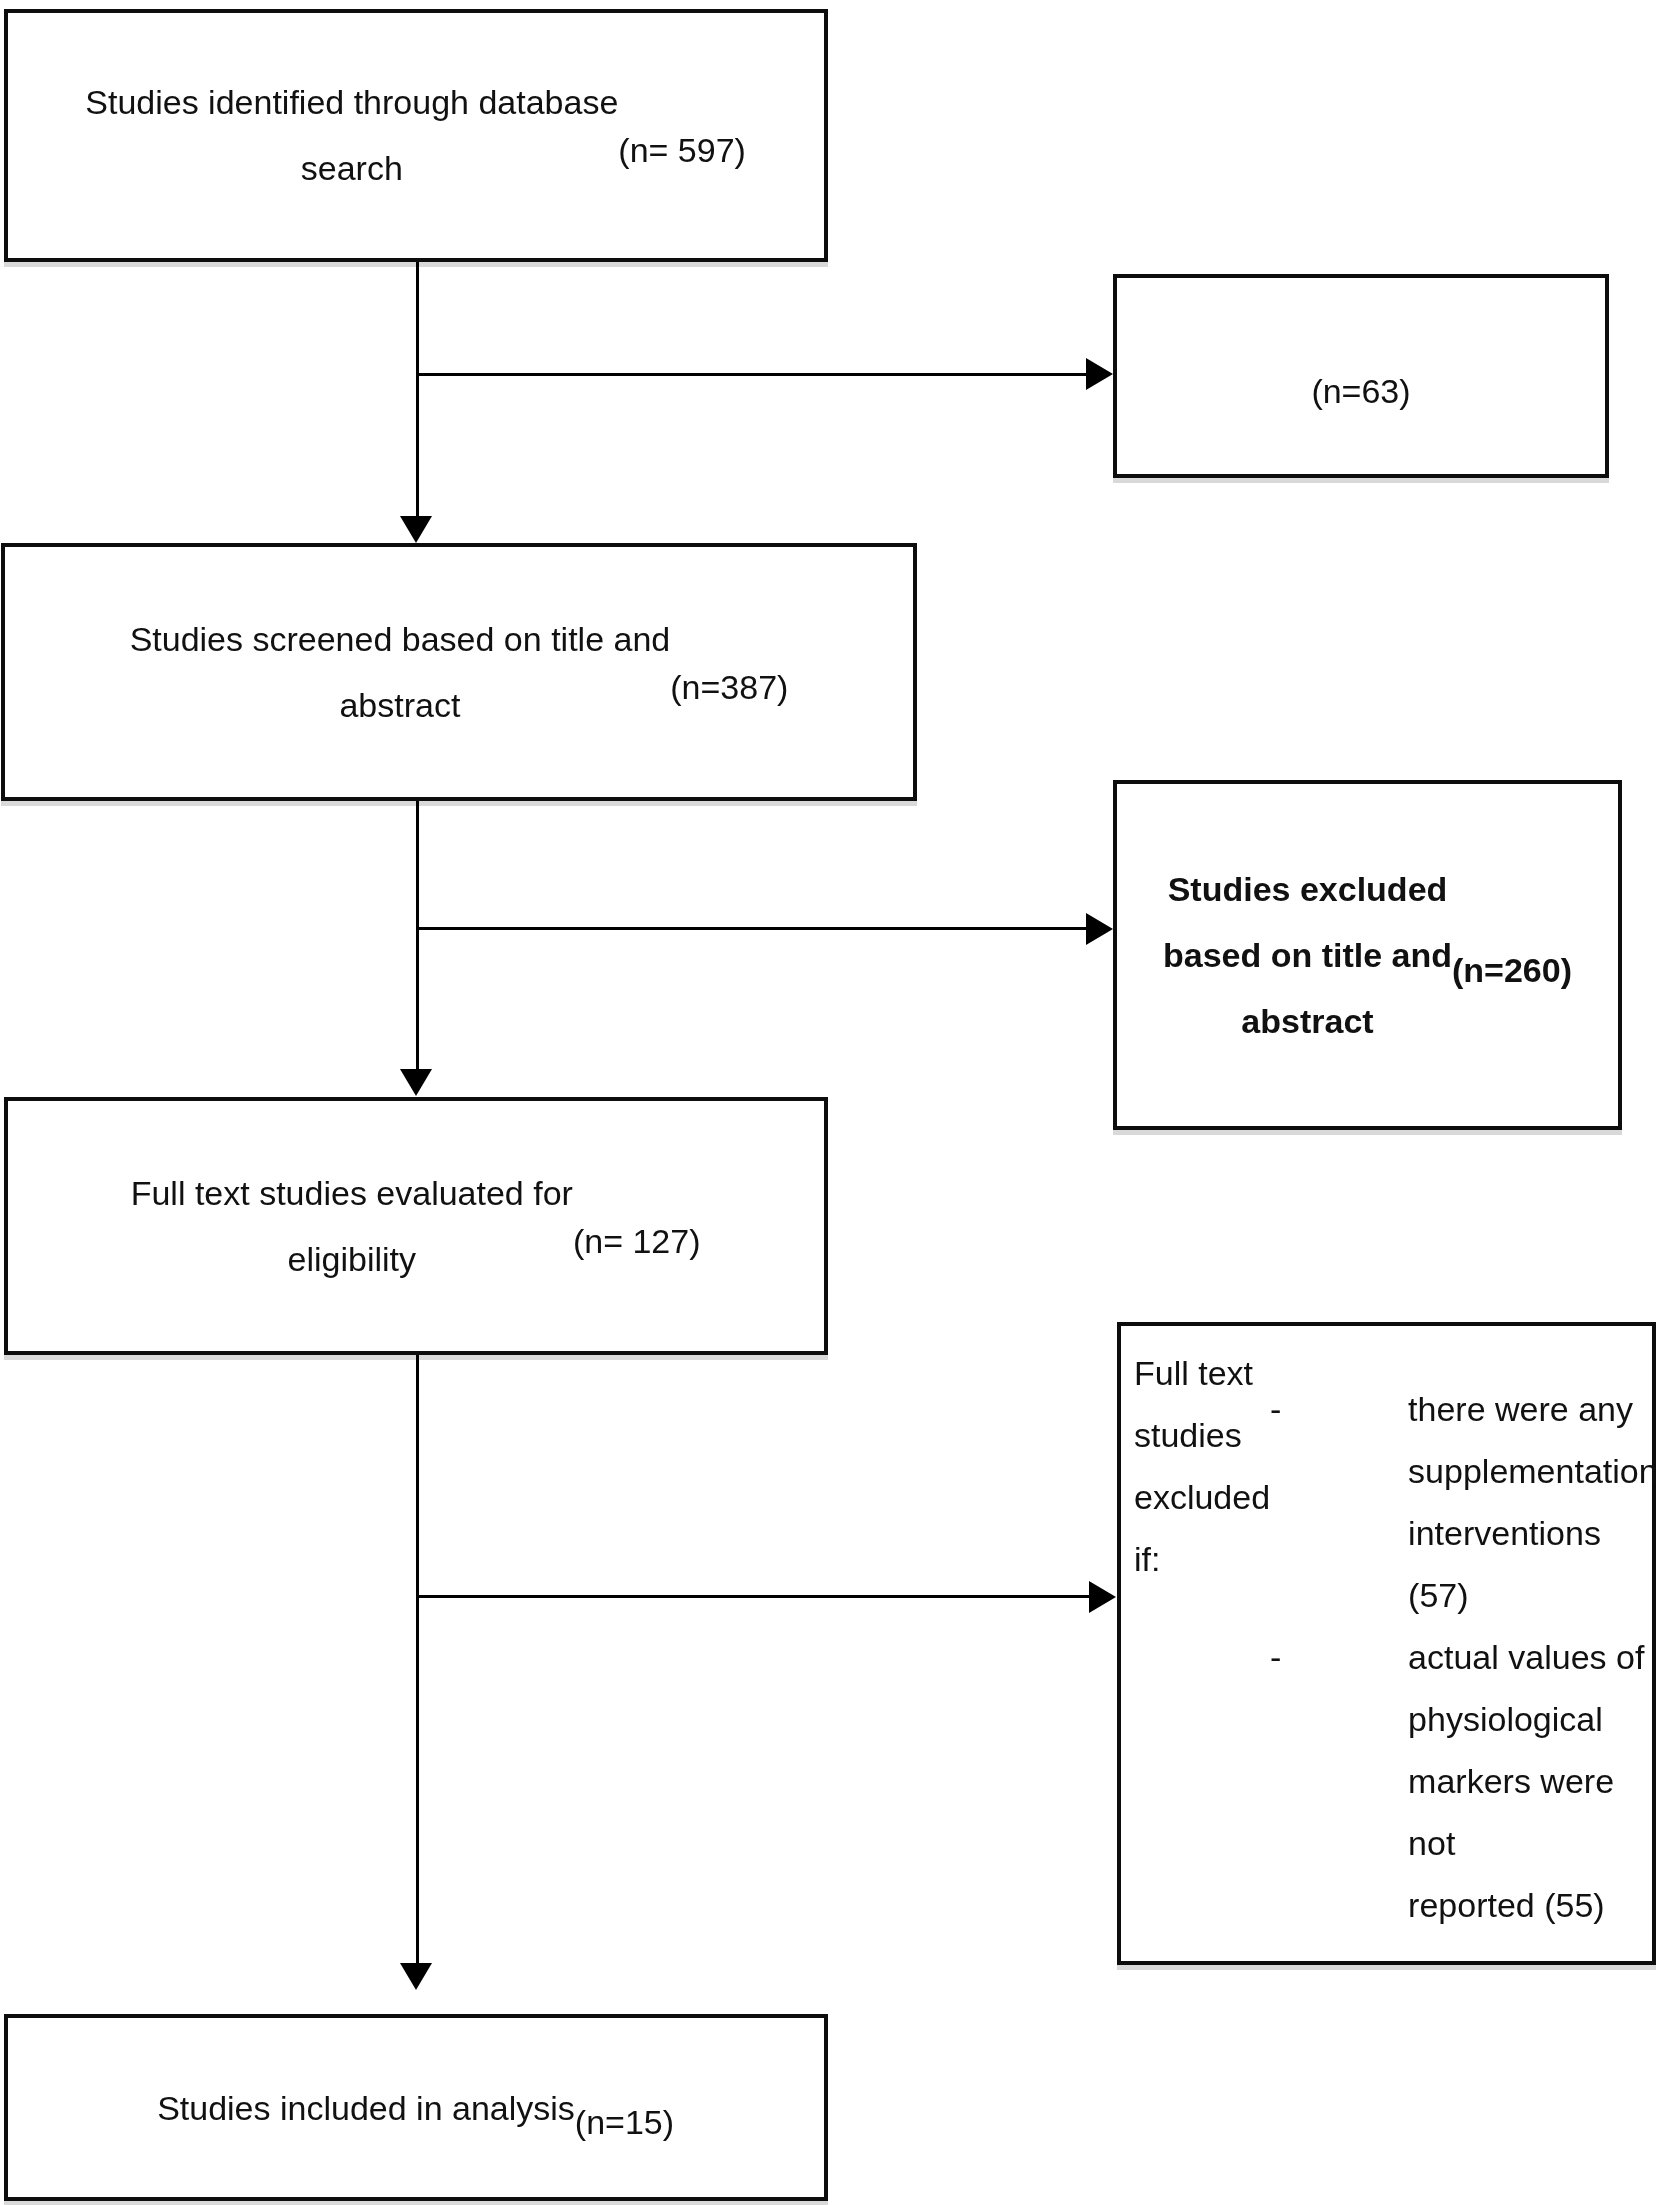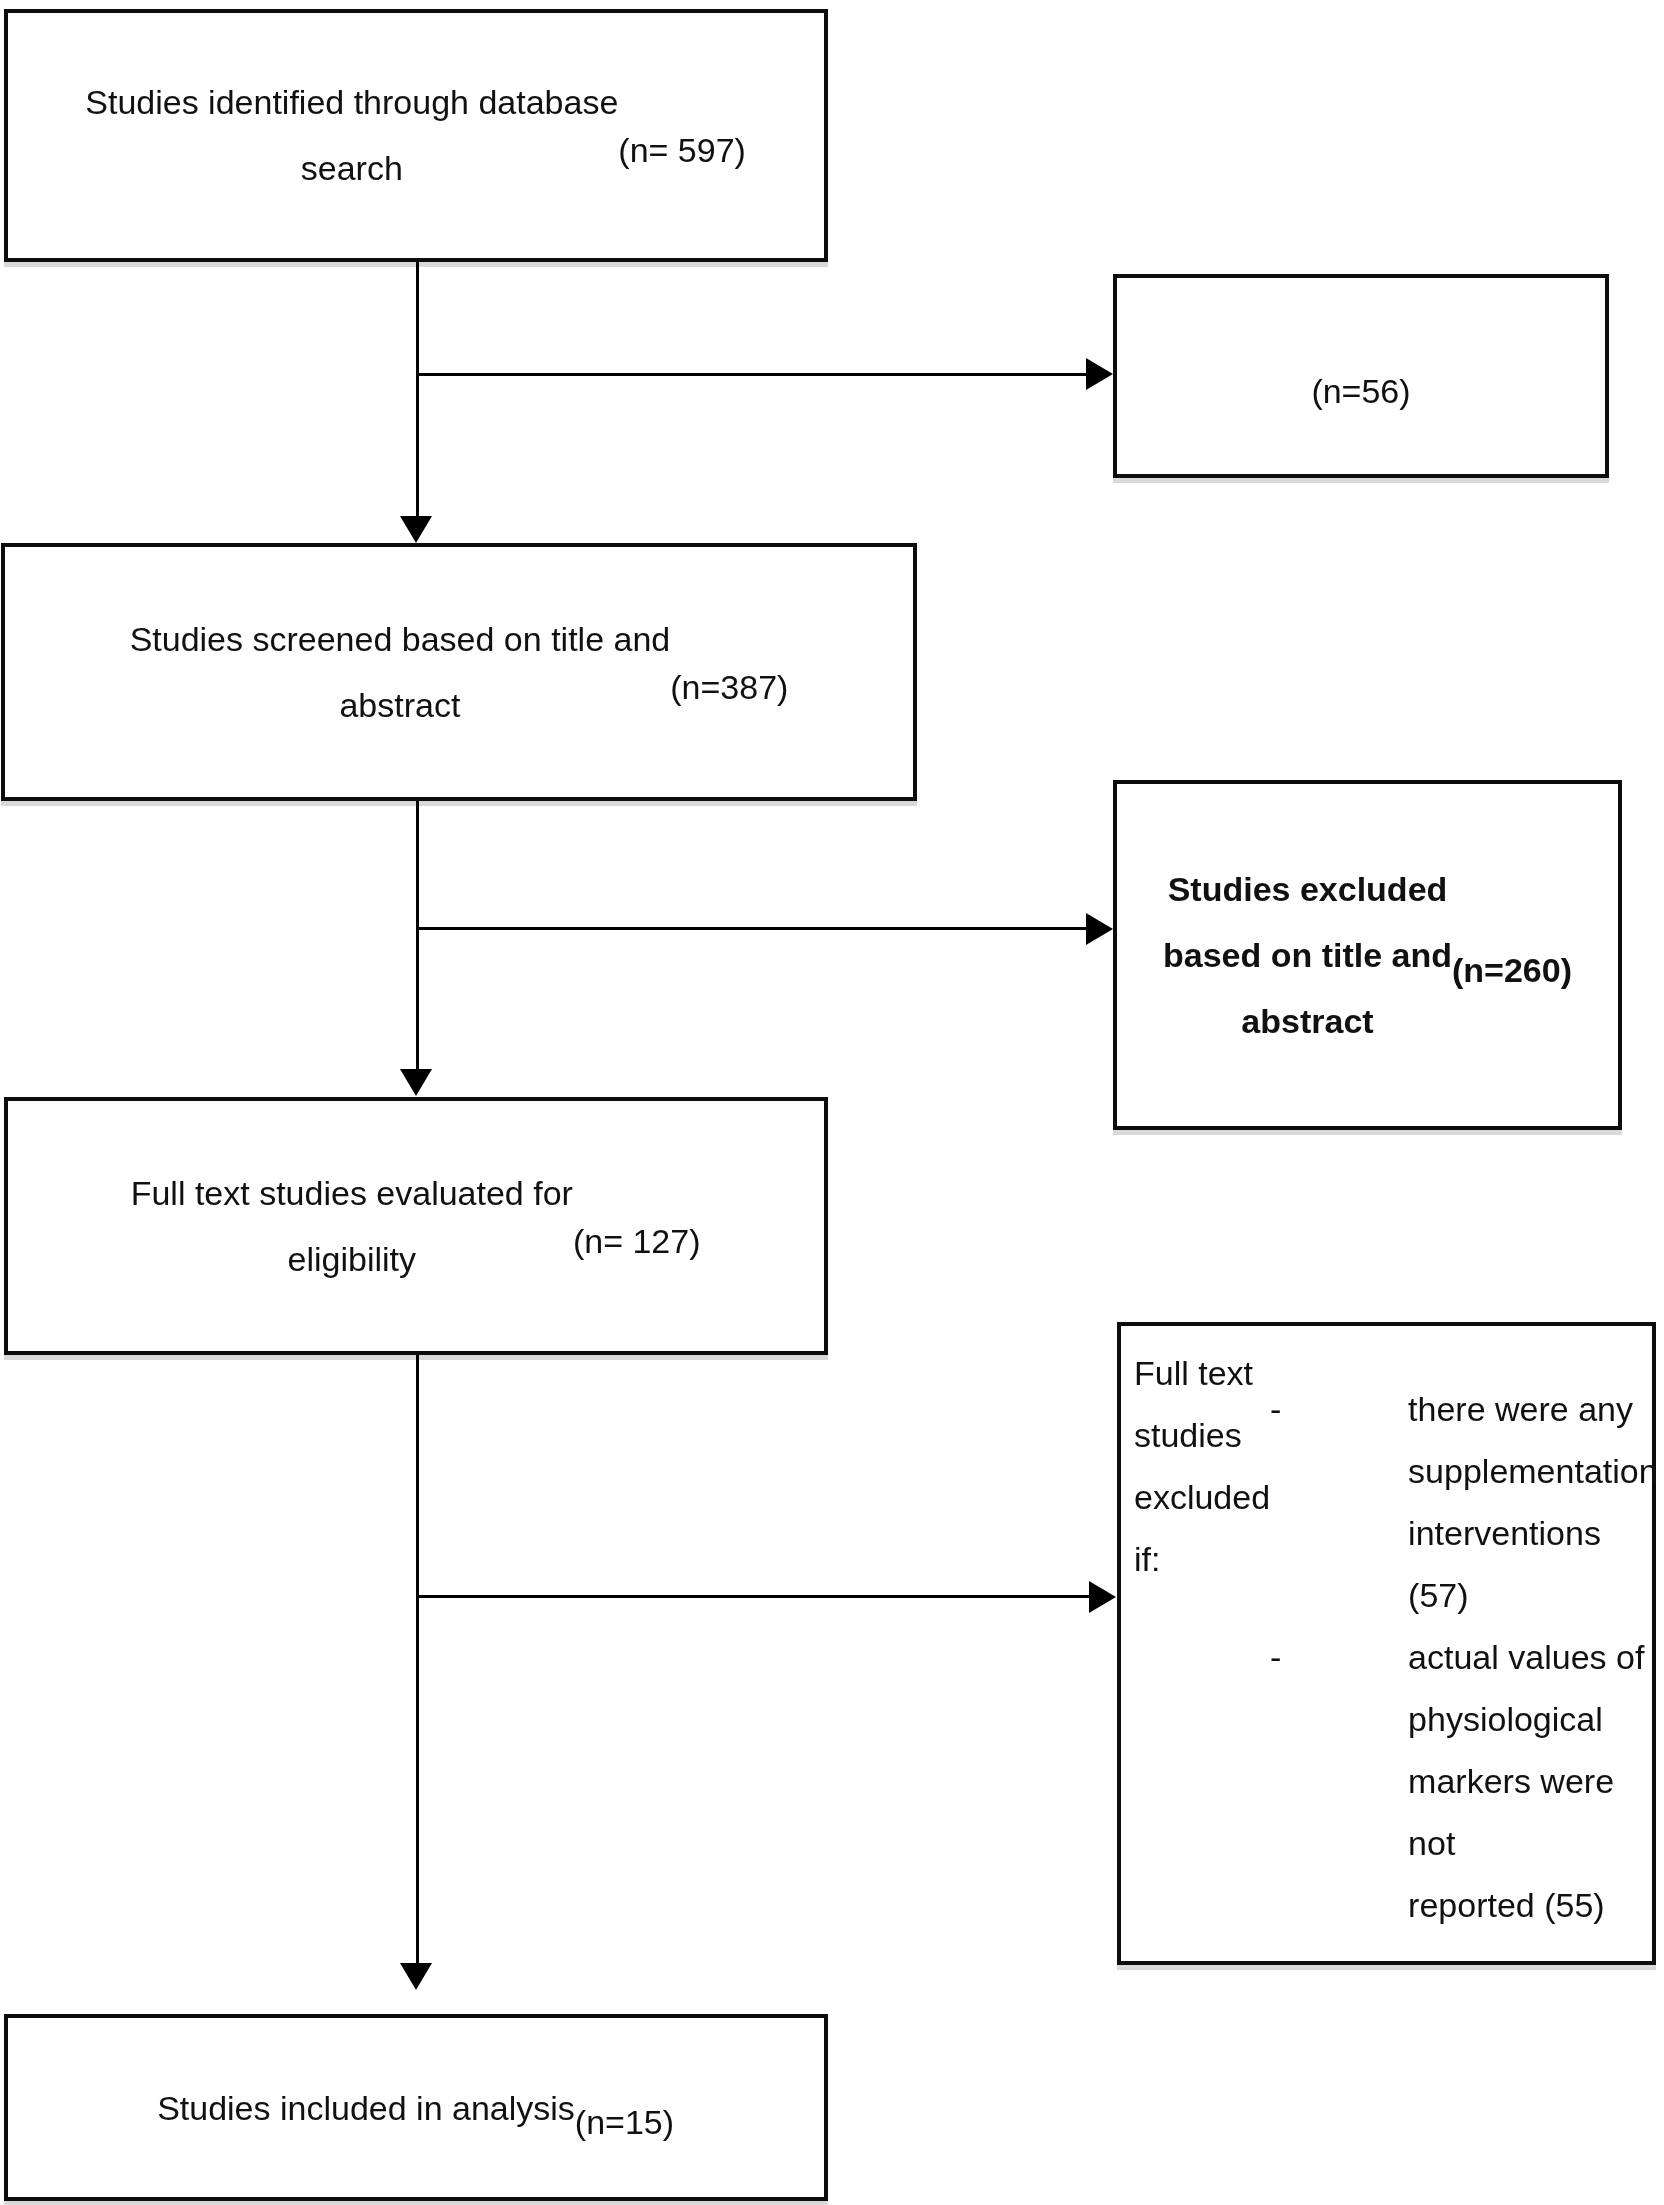--- a/index.html
+++ b/index.html
@@ -101,21 +101,21 @@
 eligibility</div>
     <div class="box-count">(n= 127)</div>
   </div>
 
   <div class="box" id="box-included">
     <div class="box-label">Studies included in analysis</div>
     <div class="box-count">(n=15)</div>
   </div>
 
   <div class="box" id="box-removed-duplicates">
-    <div class="box-count">(n=56)</div>
+    <div class="box-count">(n=63)</div>
   </div>
 
   <div class="box" id="box-excluded-title-abstract">
     <div class="box-label">Studies excluded
 based on title and
 abstract</div>
     <div class="box-count">(n=260)</div>
   </div>
 
   <div class="box" id="box-full-text-excluded">

